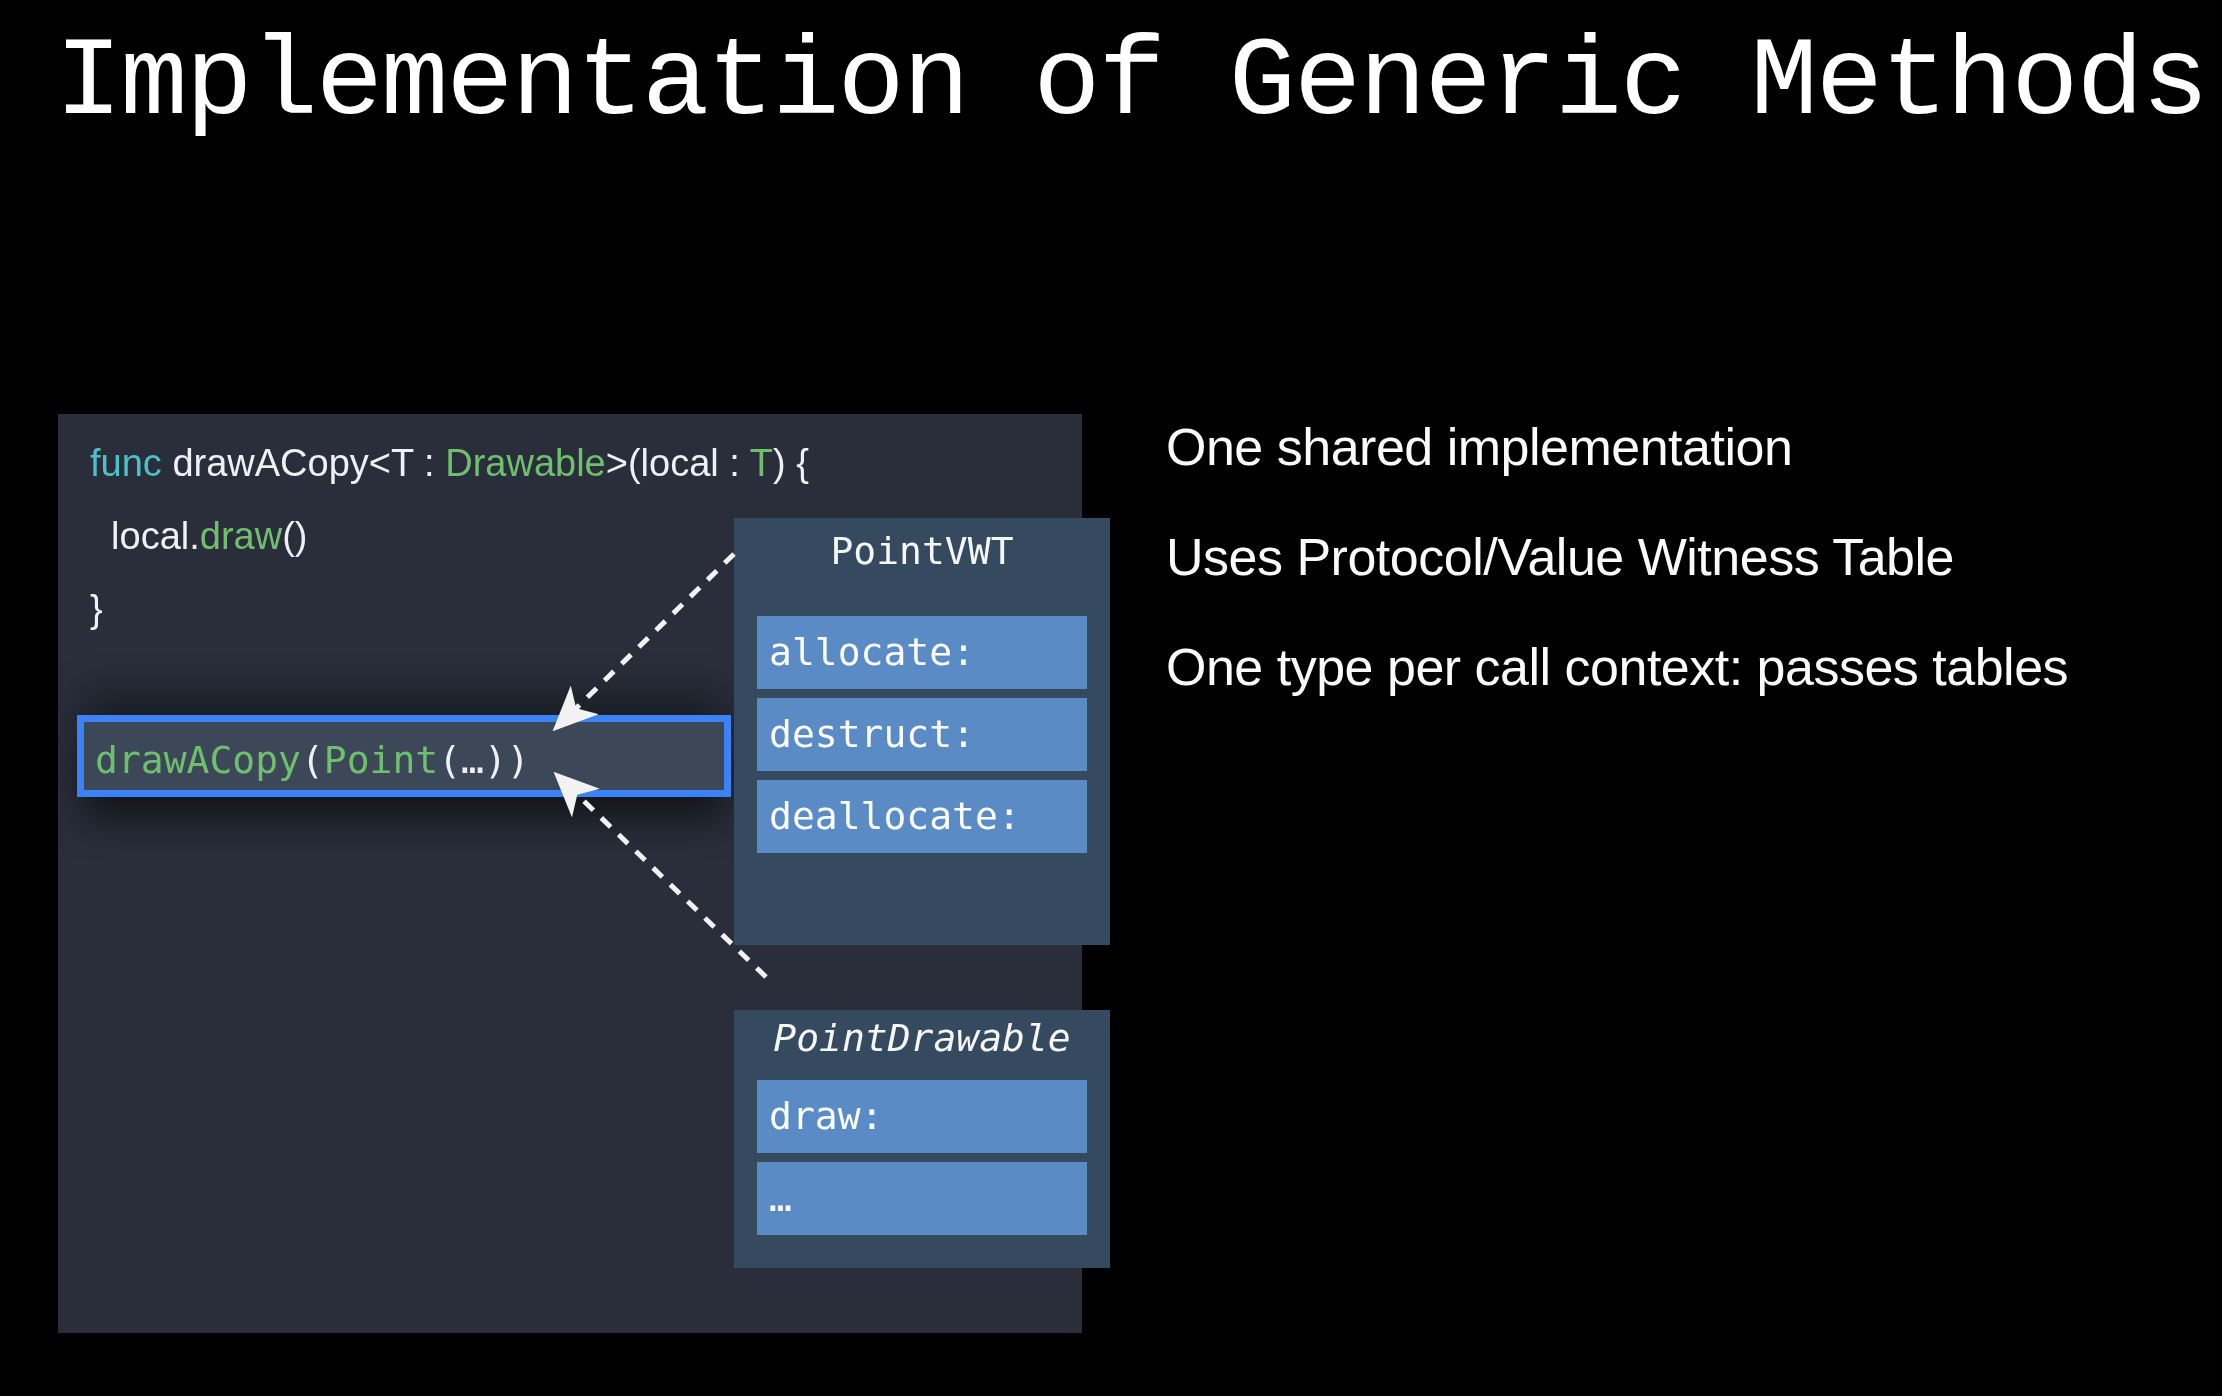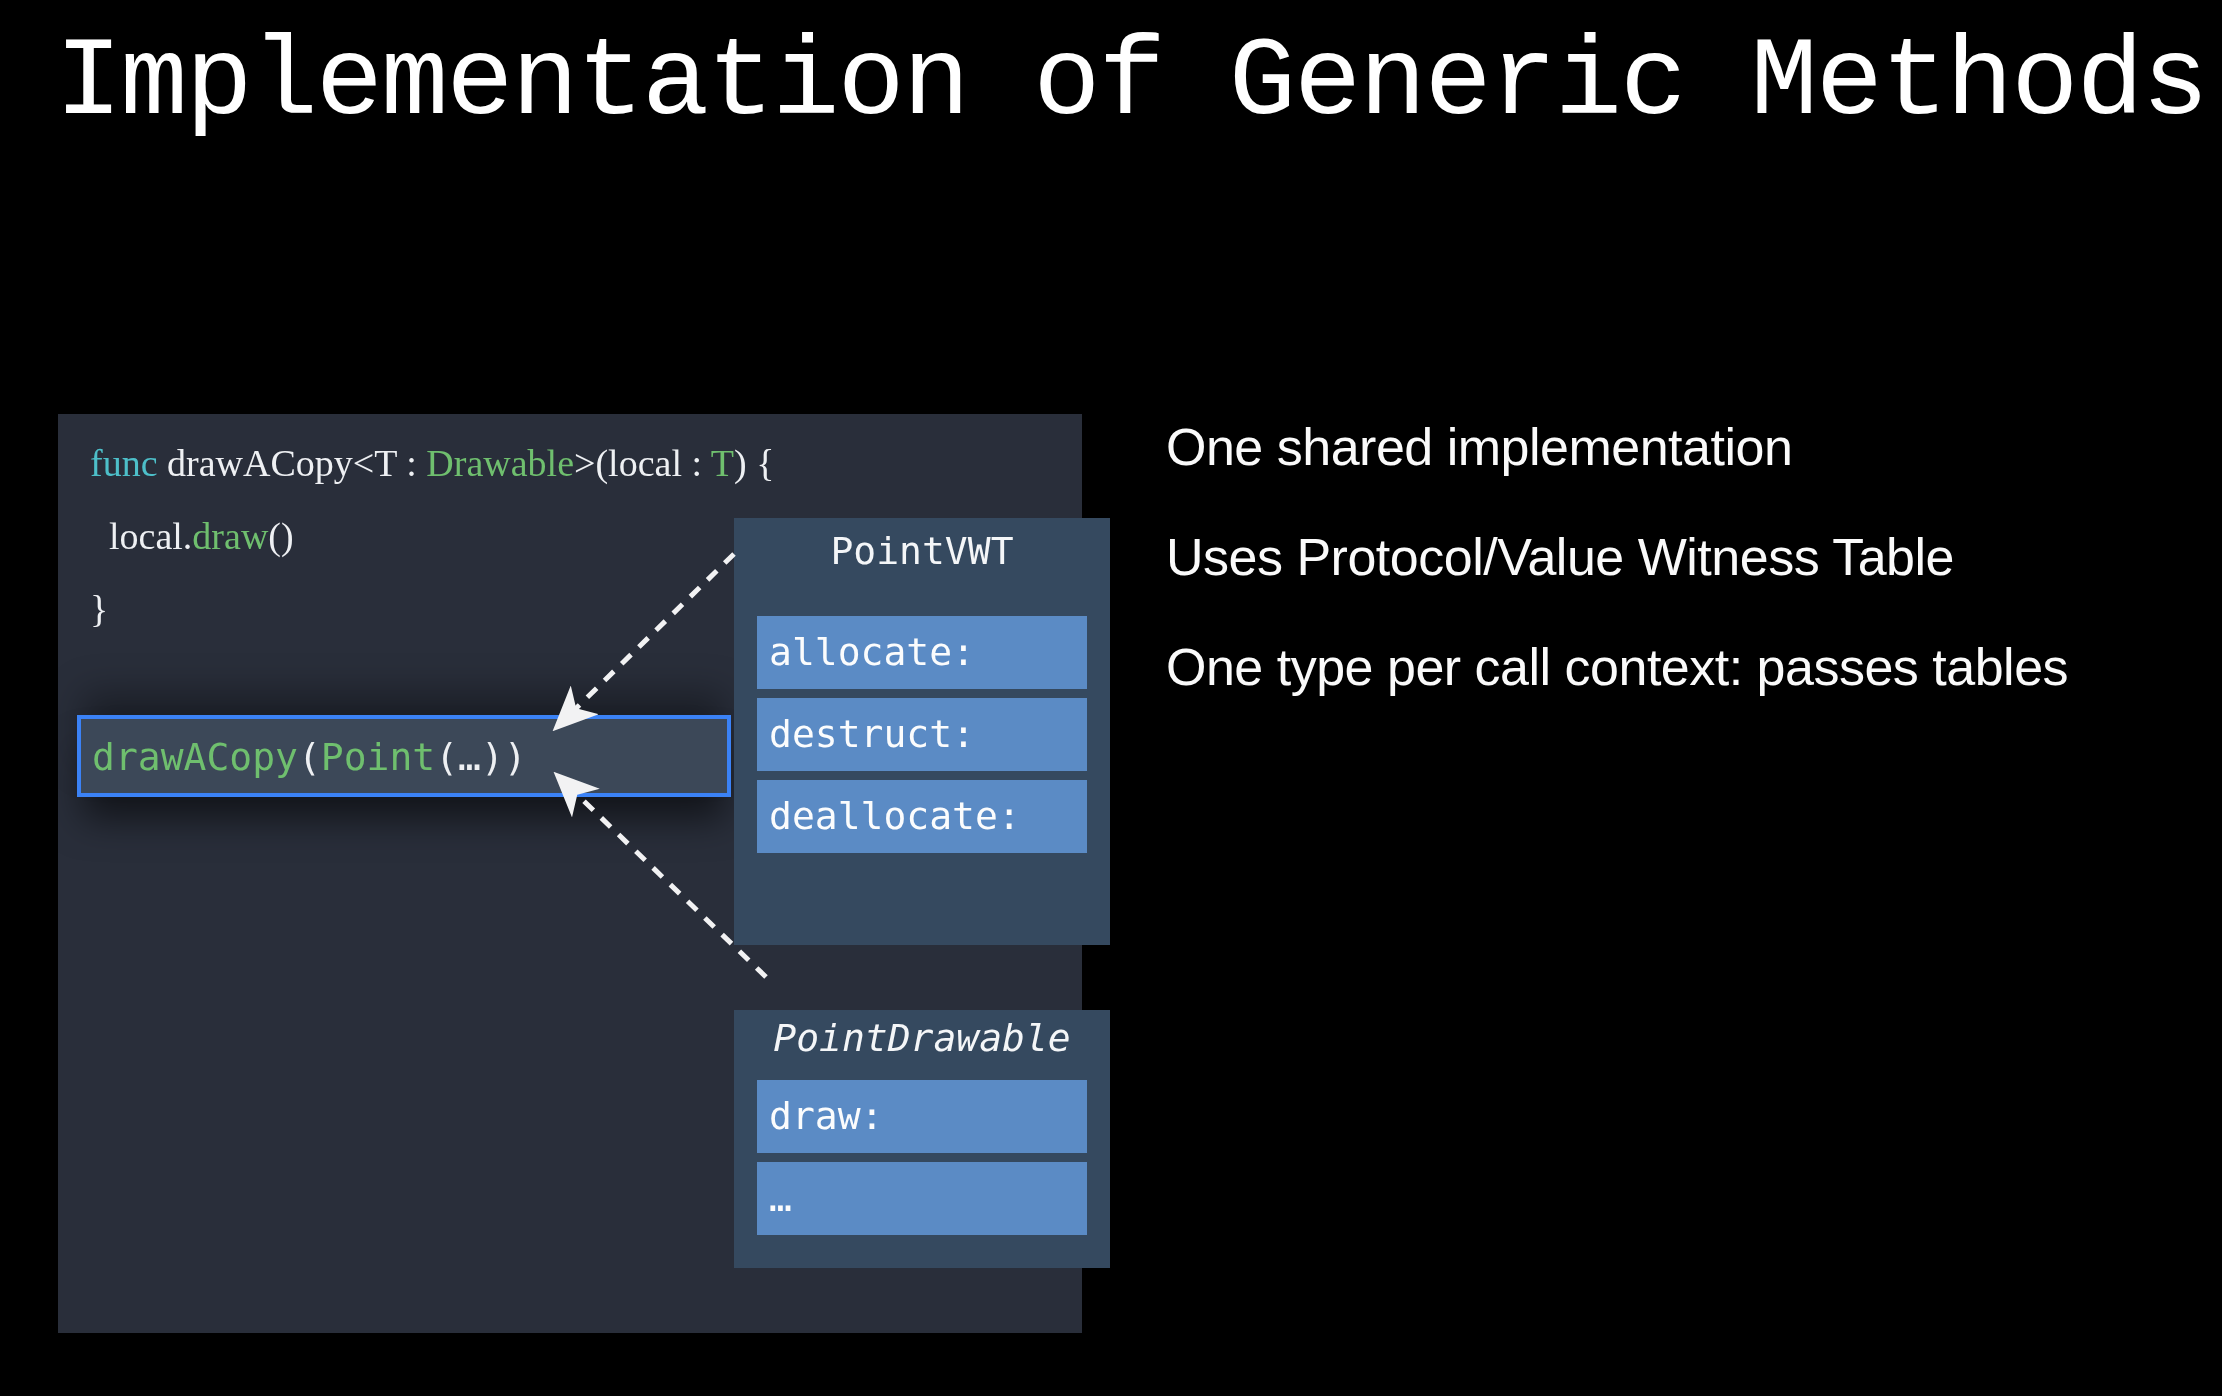--- a/index.html
+++ b/index.html
@@ -18,32 +18,32 @@
   }
 
   
   .code-panel {
     position:absolute; left:58px; top:414px;
     width:1024px; height:919px;
     background:#292e3a;
   }
   .code-lines {
     position:absolute; left:32px; top:13px;
-    font-family:Liberation Serif, serif;
+    font-family:Liberation Sans, sans-serif;
     font-size:38px; line-height:73px;
     color:#eef0f3; white-space:pre;
   }
   .tok-kw   { color:#4dbfc9; }
   .tok-type { color:#6fbf6e; }
 
   .call-highlight {
     position:absolute; left:19px; top:301px;
     width:654px; height:82px;
     background:#3c4858;
-    border:4px solid #3b82f6;
+    border:7px solid #3b82f6;
     box-shadow: 0 28px 36px -6px rgba(0,0,0,0.55), 0 -28px 36px -6px rgba(0,0,0,0.34);
     font-family:"DejaVu Sans Mono", monospace;
     font-size:38px; line-height:76px;
     padding-left:11px; white-space:pre;
     color:#eef0f3;
   }
 
   
   .wtable {
     position:absolute;

